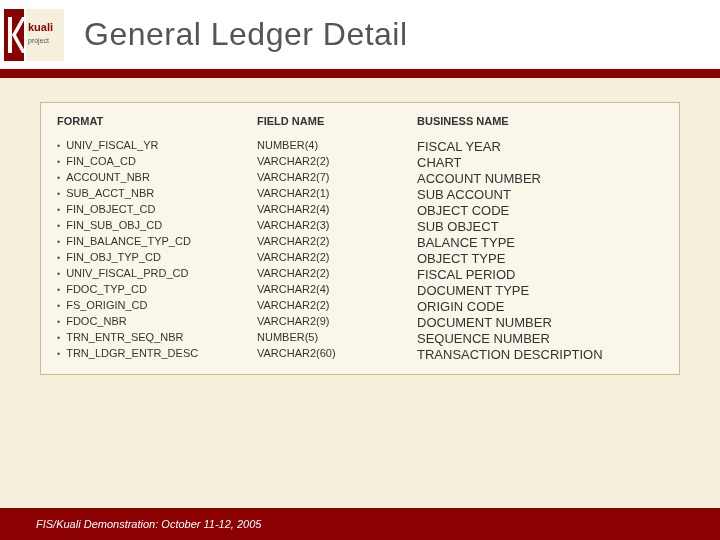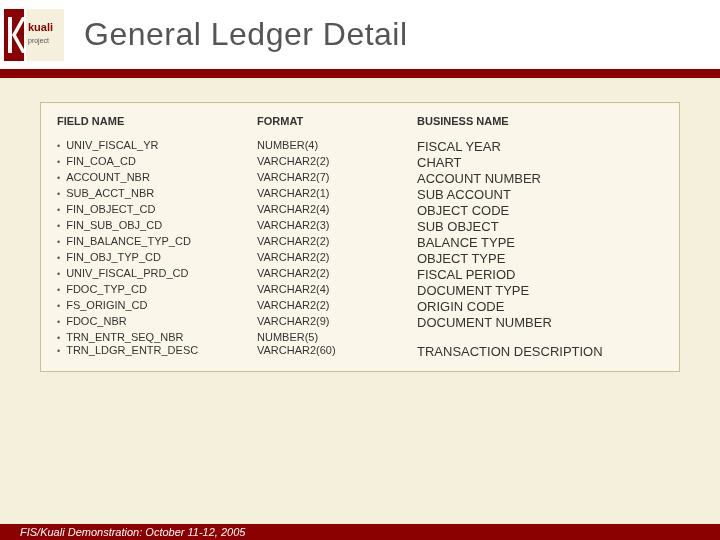--- a/index.html
+++ b/index.html
@@ -119,25 +119,25 @@
       font-size: 13px;
       color: #333;
     }
 
     
     .footer {
       position: absolute;
       bottom: 0;
       left: 0;
       right: 0;
-      height: 16px;
+      height: 32px;
       background: #8b0000;
       display: flex;
       align-items: center;
-      padding: 0 20px;
+      padding: 0 36px;
     }
 
     .footer-text {
       font-size: 11px;
       color: #fff;
       font-style: italic;
     }
   </style>
 </head>
 <body>
@@ -161,22 +161,22 @@
   </div>
   <h1 class="header-title">General Ledger Detail</h1>
 </div>
 
 <div class="red-bar"></div>
 
 <div class="main-content">
   <div class="table-container">
 
     <div class="table-header">
+      <div class="col-header">FORMAT</div>
       <div class="col-header">FIELD NAME</div>
-      <div class="col-header">FORMAT</div>
       <div class="col-header">BUSINESS NAME</div>
     </div>
 
     <div class="table-rows" id="table-rows">
     <div class="table-row">
       <div class="field">
         <span class="bullet">•</span>
         <span>UNIV_FISCAL_YR</span>
       </div>
       <div class="format">NUMBER(4)</div>
@@ -269,20 +269,21 @@
       </div>
       <div class="format">VARCHAR2(9)</div>
       <div class="business">DOCUMENT NUMBER</div>
     </div>
         <div class="table-row">
       <div class="field">
         <span class="bullet">•</span>
         <span>TRN_ENTR_SEQ_NBR</span>
       </div>
       <div class="format">NUMBER(5)</div>
+      <div class="business">SEQUENCE NUMBER</div>
     </div>
         <div class="table-row">
       <div class="field">
         <span class="bullet">•</span>
         <span>TRN_LDGR_ENTR_DESC</span>
       </div>
       <div class="format">VARCHAR2(60)</div>
       <div class="business">TRANSACTION DESCRIPTION</div>
     </div>
       </div>

